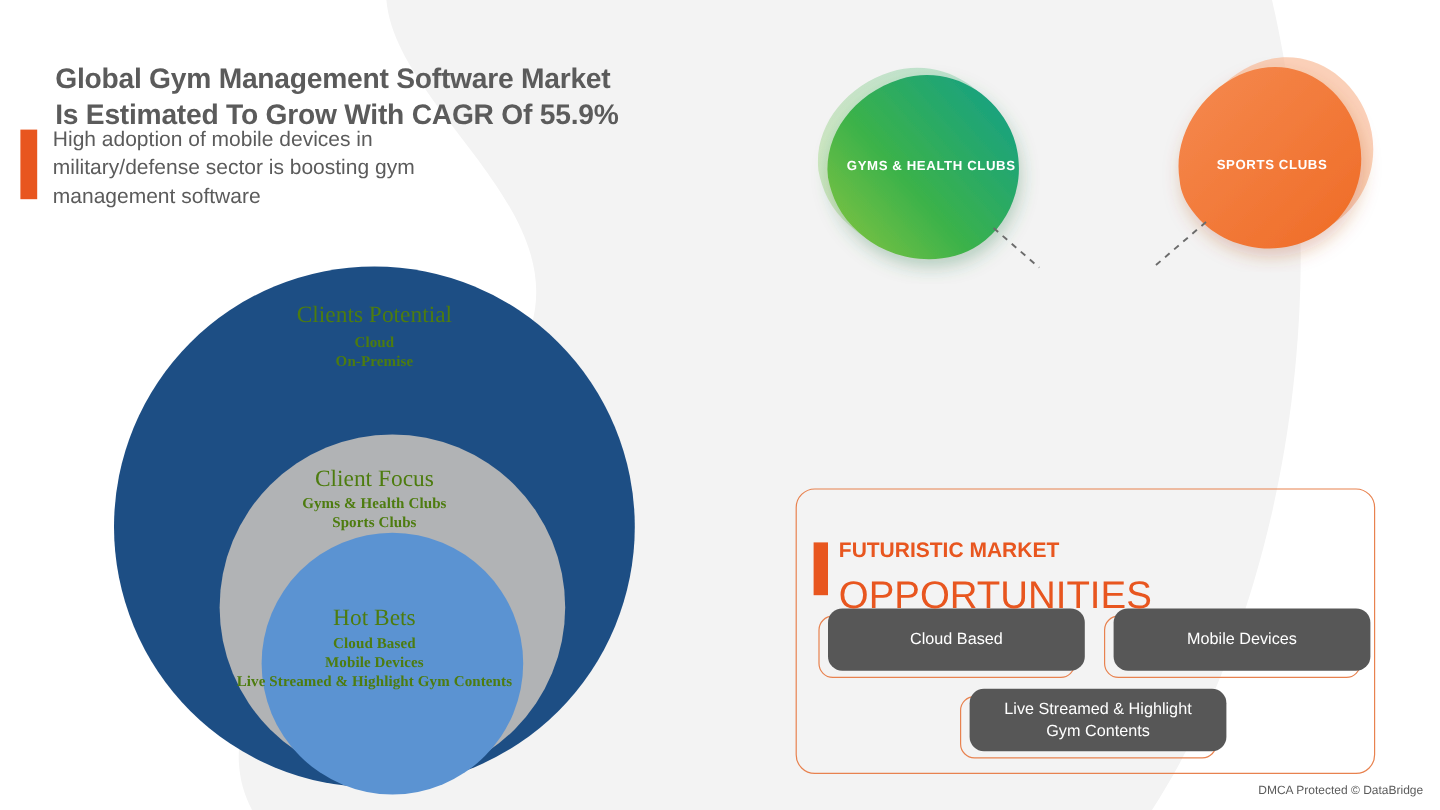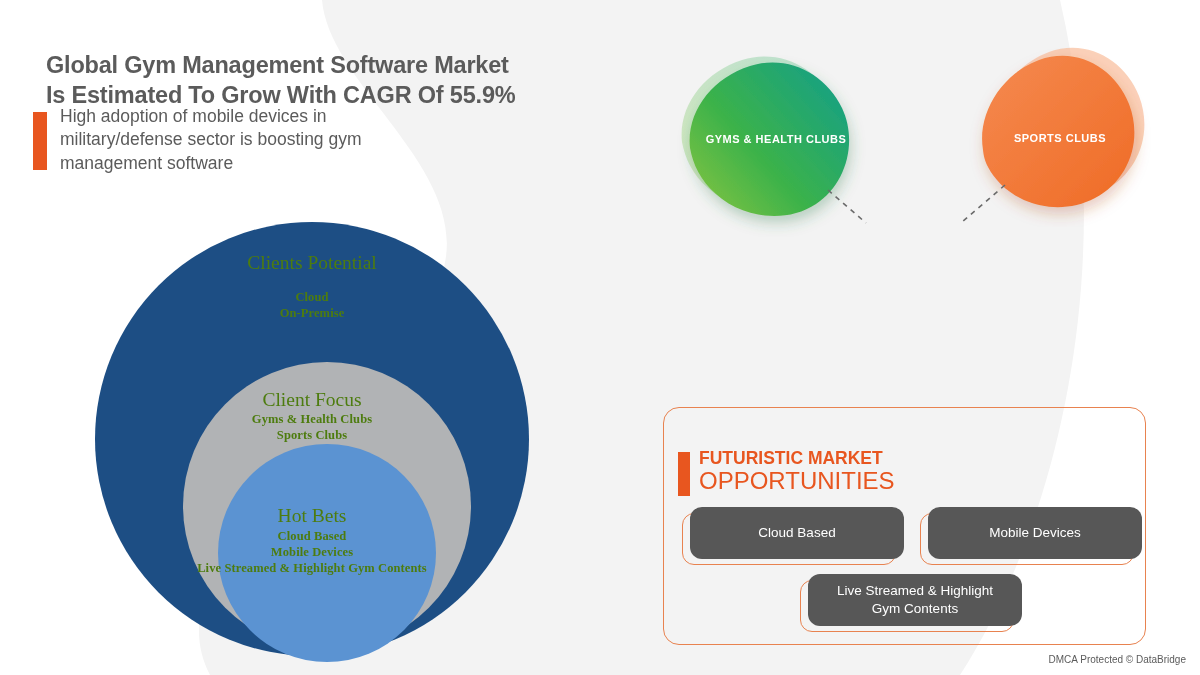--- a/index.html
+++ b/index.html
@@ -14,42 +14,42 @@
 
   
   .bg-blob{position:absolute;left:0;top:0;width:1200px;height:675px;z-index:0;}
 
   
   .header{position:absolute;left:30px;top:34px;z-index:5;width:580px;}
   .title{
     font-size:23.5px;font-weight:bold;color:#5b5b5b;line-height:1.28;
     letter-spacing:-0.2px;margin:16px;
   }
-  .subtitle-row{position:absolute;left:33px;top:105px;z-index:5;display:flex;align-items:center;}
+  .subtitle-row{position:absolute;left:17px;top:105px;z-index:5;display:flex;align-items:flex-start;}
   .accent-bar{width:14px;height:58px;background:#e8561f;flex:0 0 auto;margin-top:3px;}
   .subtitle{
     margin-left:13px;font-size:17.5px;color:#5b5b5b;line-height:1.33;font-weight:400;
     max-width:340px;
   }
 
   
   .circles{position:absolute;left:95px;top:222px;width:434px;height:434px;z-index:4;}
   .circ{position:absolute;border-radius:50%;}
   .circ-outer{left:0;top:0;width:434px;height:434px;background:#1d4e84;}
   .circ-mid{left:88px;top:140px;width:288px;height:288px;background:#b1b3b5;}
   .circ-inner{left:123px;top:222px;width:218px;height:218px;background:#5b93d2;}
 
   .c-label{position:absolute;width:100%;text-align:center;color:#4d7c0f;font-family:Liberation Serif, serif;}
   .c-title{font-size:19.5px;font-weight:400;line-height:1.1;}
   .c-line{font-size:12.5px;font-weight:600;line-height:1.25;letter-spacing:.1px;}
 
   .lab-outer{left:0;top:30px;}
   .lab-mid{left:0;top:167px;}
   .lab-inner{left:-108px;width:calc(100% + 216px);top:283px;}
-  .c-sub{margin-top:17px;}
+  .c-sub{margin-top:5px;}
 
   
   .blob-wrap{position:absolute;z-index:5;}
   .blob-label{
     position:absolute;width:100%;text-align:center;color:#ffffff;
     font-size:11px;font-weight:bold;letter-spacing:.5px;
   }
 
   .green-wrap{left:676px;top:52px;width:200px;height:185px;}
   .orange-wrap{left:965px;top:42px;width:190px;height:185px;}
@@ -65,21 +65,21 @@
 
   
   .panel{
     position:absolute;left:663px;top:407px;width:483px;height:238px;
     border:1.4px solid #e8824f;border-radius:16px;z-index:3;box-sizing:border-box;
   }
   .panel-head{position:absolute;left:678px;top:450px;display:flex;align-items:flex-start;z-index:6;}
   .panel-bar{width:12px;height:44px;background:#e8561f;flex:0 0 auto;margin-top:2px;}
   .panel-titles{margin-left:9px;color:#e8561f;}
   .pt1{font-size:17.5px;font-weight:bold;letter-spacing:0px;line-height:1.0;}
-  .pt2{font-size:24px;font-weight:400;letter-spacing:0px;line-height:1.05;margin-top:0;}
+  .pt2{font-size:32px;font-weight:400;letter-spacing:0px;line-height:1.05;margin-top:12px;}
 
   .chip-ghost{
     position:absolute;border:1.3px solid #e8824f;border-radius:12px;box-sizing:border-box;z-index:4;
   }
   .chip{
     position:absolute;background:#575757;border-radius:12px;z-index:5;
     display:flex;align-items:center;justify-content:center;text-align:center;
     color:#ffffff;font-size:13.5px;font-weight:400;line-height:1.35;
     box-sizing:border-box;
   }

